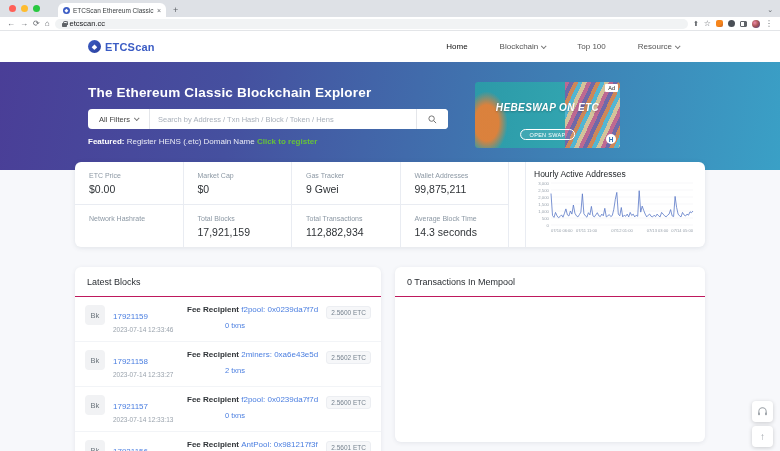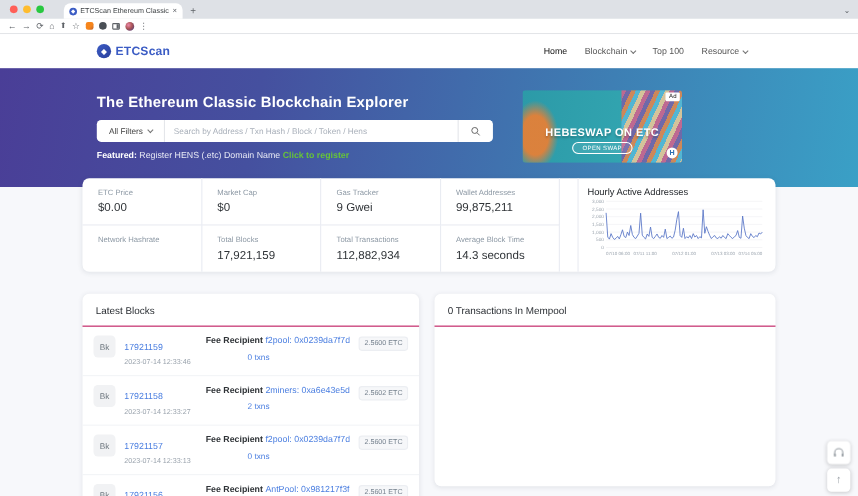--- a/index.html
+++ b/index.html
@@ -32,21 +32,21 @@
   .ext-dark { background:#4a4f56; border-radius:50%; }
   .sidebar-icon { width:7px; height:6px; border:0.8px solid #5f6368; border-radius:1px; position:relative; }
   .sidebar-icon:after { content:""; position:absolute; right:0; top:0; bottom:0; width:2px; background:#5f6368; }
   .avatar { width:8px; height:8px; border-radius:50%; background:radial-gradient(circle at 35% 35%, #e8a, #a55 45%, #647 80%); }
 
   
   .site-header { height:31px; background:#fff; display:flex; align-items:center; justify-content:space-between; padding:0 101px 0 88px; }
   .brand { display:flex; align-items:center; gap:4px; cursor:pointer; }
   .brand-icon { width:13px; height:13px; border-radius:50%; background:linear-gradient(135deg,#3b5cc4,#2a3f9d); color:#fff; font-size:7px; display:flex; align-items:center; justify-content:center; }
   .brand-name { font-size:11px; font-weight:bold; color:#3b5cc4; letter-spacing:0.2px; }
-  .nav { display:flex; align-items:center; gap:16px; }
+  .nav { display:flex; align-items:center; gap:32px; }
   .nav-item { font-size:8px; color:#555; display:flex; align-items:center; gap:3px; cursor:pointer; }
   .nav-item.active { color:#111; }
   .caret { width:4px; height:4px; border-right:1px solid #777; border-bottom:1px solid #777; transform:rotate(45deg) translateY(-1px); }
 
   
   .hero { height:108px; background:linear-gradient(100deg,#4a3e97 0%,#45509f 30%,#3e7fb4 70%,#3aa0c6 100%); padding:0 88px; position:relative; }
   .hero-title { color:#fff; font-size:13.5px; font-weight:bold; letter-spacing:0.2px; padding-top:23px; }
   .search-row { margin-top:9px; width:360px; height:20px; display:flex; background:#fff; border-radius:4px; overflow:hidden; }
   .filter-box { width:62px; display:flex; align-items:center; justify-content:center; gap:4px; font-size:7.5px; color:#444; border-right:1px solid #e4e6ea; cursor:pointer; flex:0 0 auto; }
   .search-input { flex:1; border:none; outline:none; font-size:7.5px; padding:0 8px; color:#333; font-family:"Liberation Sans",sans-serif; }
@@ -59,21 +59,21 @@
   
   .ad-banner { position:absolute; left:475px; top:20px; width:145px; height:66px; border-radius:3px; overflow:hidden; cursor:pointer;
     background:
       radial-gradient(ellipse 30px 45px at 8% 62%, rgba(228,128,55,.95) 0 40%, rgba(228,128,55,0) 70%),
       repeating-linear-gradient(115deg, rgba(214,94,140,.85) 0 4px, rgba(122,94,167,.85) 4px 8px, rgba(232,130,74,.85) 8px 12px, rgba(88,184,216,.85) 12px 16px, rgba(240,200,150,.85) 16px 20px),
       linear-gradient(100deg,#2c9aa8,#35aab4);
     background-size: 100% 100%, 38% 100%, 100% 100%;
     background-position: left, right, left;
     background-repeat:no-repeat; }
   .ad-badge { position:absolute; top:2px; right:2px; background:#fff; color:#222; font-size:5.5px; padding:1px 3px; border-radius:1px; }
-  .ad-title { position:absolute; top:34px; width:100%; text-align:center; color:#fff; font-size:10px; font-weight:bold; letter-spacing:0.4px; text-shadow:0 1px 2px rgba(0,0,0,.25); }
+  .ad-title { position:absolute; top:20px; width:100%; text-align:center; color:#fff; font-size:10px; font-weight:bold; letter-spacing:0.4px; text-shadow:0 1px 2px rgba(0,0,0,.25);font-style:italic; }
   .ad-btn { position:absolute; top:47px; left:50%; transform:translateX(-50%); border:1px solid #fff; border-radius:7px; color:#fff; font-size:5.5px; padding:1.5px 9px; background:rgba(255,255,255,.08); letter-spacing:0.3px; cursor:pointer; }
   .ad-logo { position:absolute; right:4px; bottom:4px; width:10px; height:10px; border-radius:50%; background:#fff; color:#2d6fb2; font-size:6.5px; font-weight:bold; display:flex; align-items:center; justify-content:center; }
 
   
   .stats-card { position:relative; margin:-8px 75px 0; width:630px; background:#fff; border-radius:6px; box-shadow:0 1px 5px rgba(60,70,90,.12); display:flex; }
   .stats-grid { flex:1; display:grid; grid-template-columns:repeat(4,1fr); }
   .stat-cell { padding:10px 6px 9px 14px; border-right:1px solid #e9ecf2; }
   .stat-cell:nth-child(-n+4) { border-bottom:1px solid #e9ecf2; }
   .stat-label { font-size:7px; color:#8c98a4; }
   .stat-value { font-size:10.5px; color:#2f3337; margin-top:4px; min-height:12px; }
@@ -119,20 +119,24 @@
   </div>
   <span class="newtab">+</span>
   <span class="strip-chevron">⌄</span>
 </div>
 
 <div class="toolbar">
   <span class="tb-icon">←</span>
   <span class="tb-icon">→</span>
   <span class="tb-icon">⟳</span>
   <span class="tb-icon">⌂</span>
+  <div class="urlbar">
+    <span class="lock-icon"></span>
+    <span class="url-text">etcscan.cc</span>
+  </div>
   <div class="chrome-right">
     <span class="tb-icon" style="font-size:7px">⬆</span>
     <span class="tb-icon">☆</span>
     <span class="ext-dot ext-fox"></span>
     <span class="ext-dot ext-dark"></span>
     <span class="sidebar-icon"></span>
     <span class="avatar"></span>
     <span class="tb-icon">⋮</span>
   </div>
 </div>

